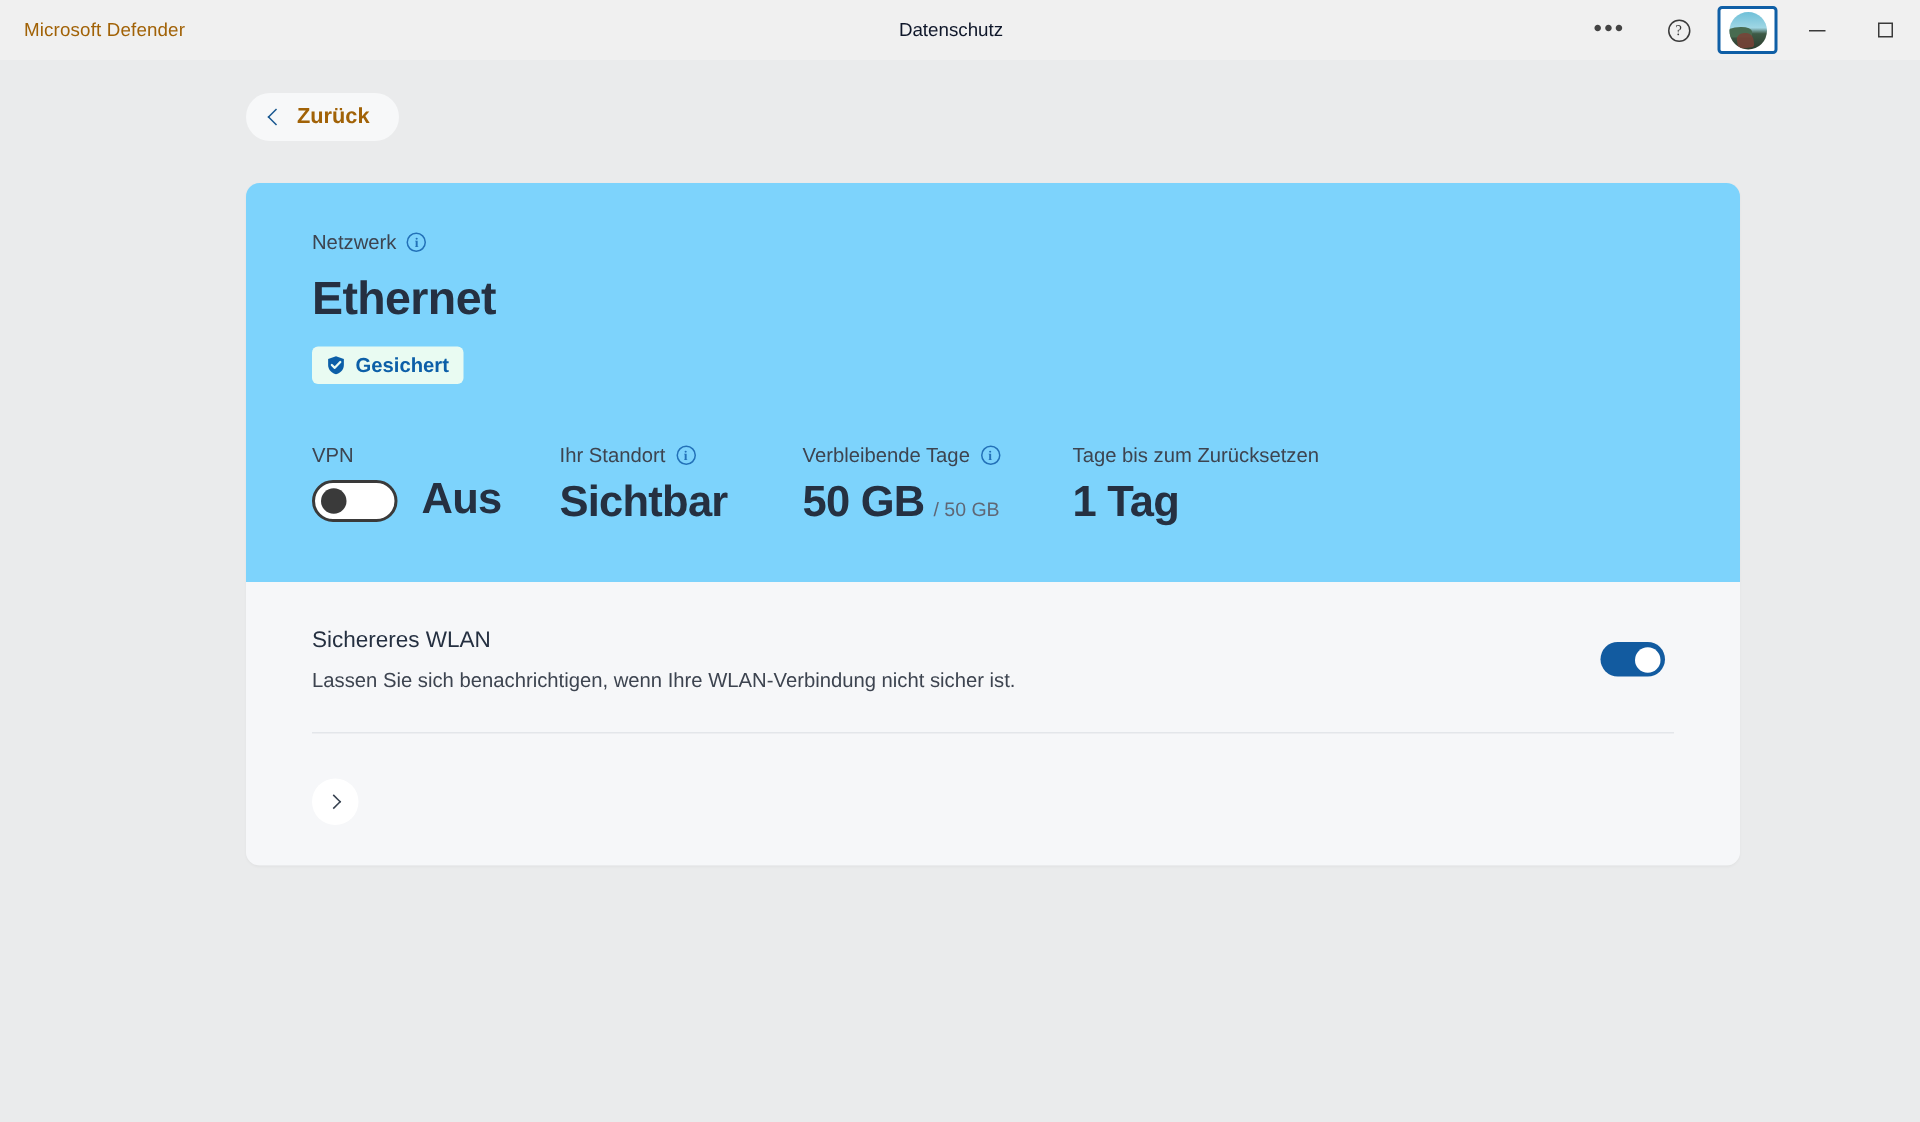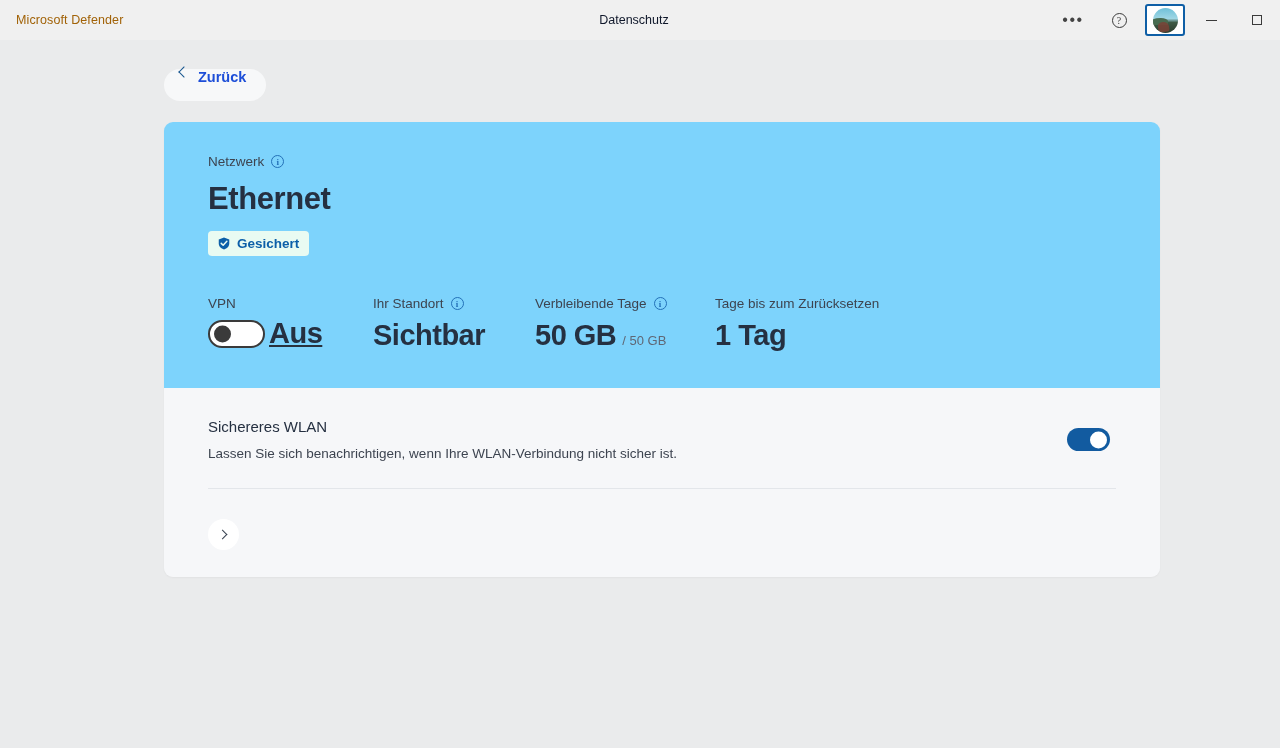--- a/index.html
+++ b/index.html
@@ -99,27 +99,28 @@
     left: -10%; bottom: 30%;
     width: 70%; height: 30%;
     background: #486b50;
     border-radius: 60% 40% 0 0;
   }
 
   
   .back-row { padding: 22px 0 0 164px; }
   .back-btn {
     display: inline-flex;
+    align-items: center;
     gap: 10px;
     background: #f7f8f9;
     border: none;
     border-radius: 20px;
     height: 32px;
     padding: 0 20px 0 16px;
-    color: #1d4ed8;
+    color: #a16207;
     font-size: 14.5px;
     font-weight: 700;
     font-family: "Liberation Sans", sans-serif;
     cursor: pointer;
   }
   .chev-left {
     display: inline-block;
     width: 8px; height: 8px;
     border-left: 1.8px solid #17568f;
     border-bottom: 1.8px solid #17568f;
@@ -217,23 +218,22 @@
   }
   .value-sub {
     font-size: 13px;
     font-weight: 400;
     color: #5f6775;
     letter-spacing: 0;
   }
   .vpn-row {
     display: flex;
     align-items: center;
-    gap: 4px;
+    gap: 16px;
     margin-top: 6px;
-    text-decoration: underline;
   }
   .toggle-off {
     width: 57px; height: 28px;
     border-radius: 16px;
     border: 2px solid #3a3a3a;
     background: #ffffff;
     position: relative;
     flex: none;
     cursor: pointer;
   }

